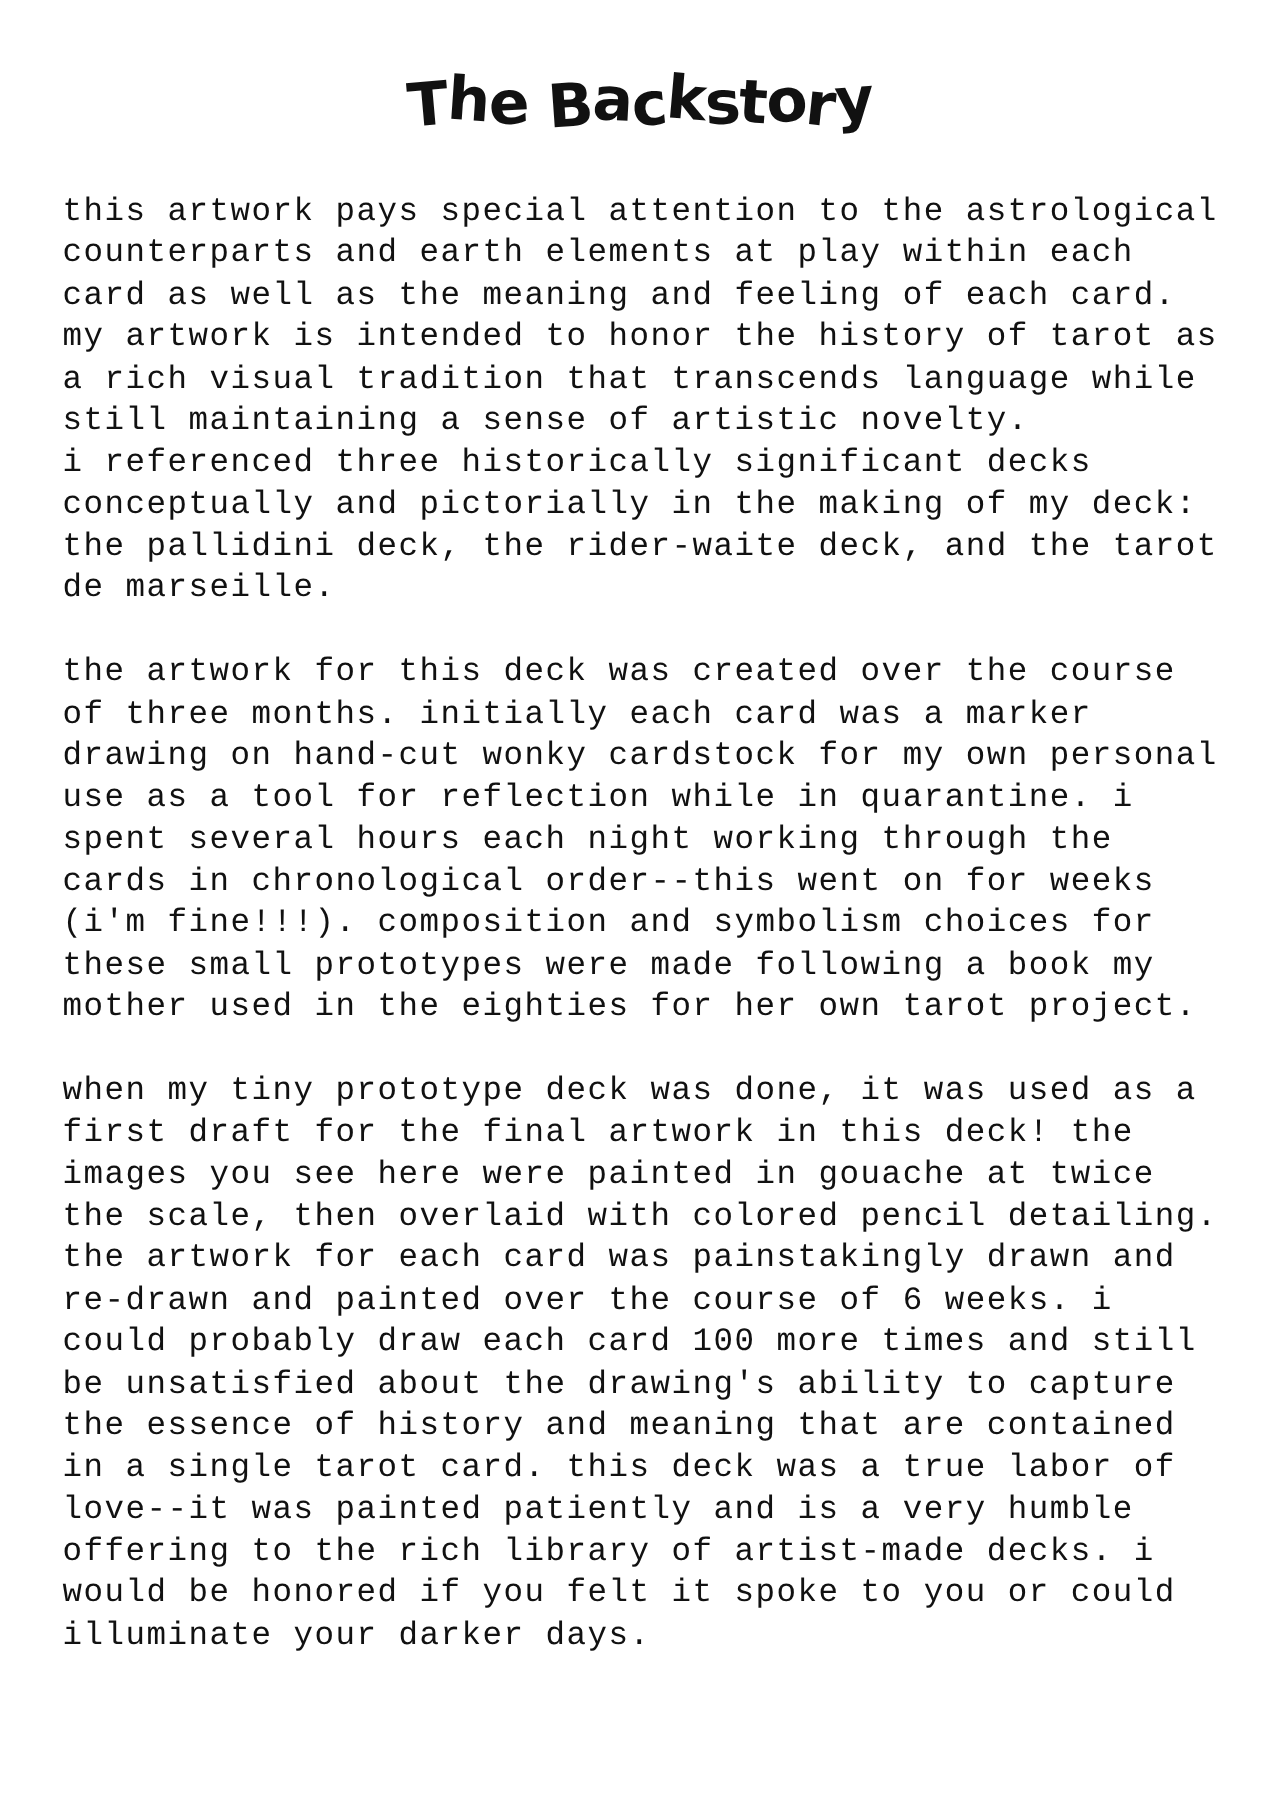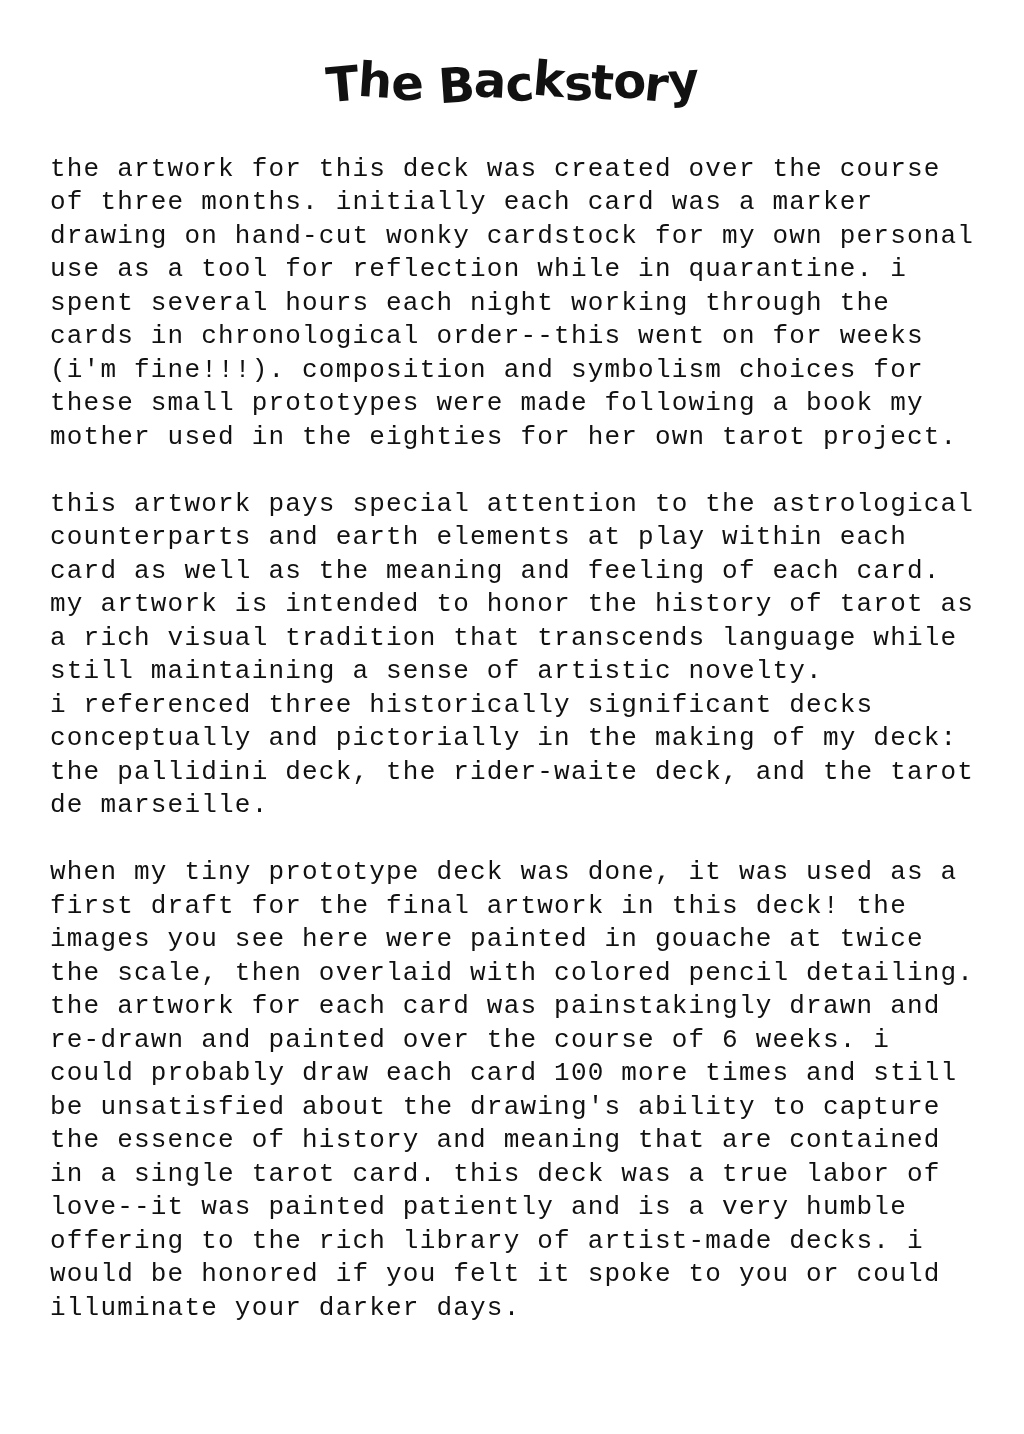--- a/index.html
+++ b/index.html
@@ -41,39 +41,39 @@
     color: #111111;
   }
 </style>
 </head>
 <body>
 
 <div class="page">
   <h1 class="page-title"><span class="letter" style="transform: rotate(-5deg) translateY(2px);">T</span><span class="letter" style="transform: rotate(4deg) translateY(-2px);">h</span><span class="letter" style="transform: rotate(-3deg) translateY(1px);">e</span><span class="letter" style="transform: rotate(6deg) translateY(-1px);"> </span><span class="letter" style="transform: rotate(-4deg) translateY(3px);">B</span><span class="letter" style="transform: rotate(3deg) translateY(-2px);">a</span><span class="letter" style="transform: rotate(-6deg) translateY(2px);">c</span><span class="letter" style="transform: rotate(5deg) translateY(-3px);">k</span><span class="letter" style="transform: rotate(-3deg) translateY(1px);">s</span><span class="letter" style="transform: rotate(4deg) translateY(0px);">t</span><span class="letter" style="transform: rotate(-5deg) translateY(-1px);">o</span><span class="letter" style="transform: rotate(6deg) translateY(2px);">r</span><span class="letter" style="transform: rotate(-4deg) translateY(-2px);">y</span></h1>
 
   <div class="body-text">
-    <p>the artwork for this deck was created over the course
-of three months. initially each card was a marker
-drawing on hand-cut wonky cardstock for my own personal
-use as a tool for reflection while in quarantine. i
-spent several hours each night working through the
-cards in chronological order--this went on for weeks
-(i'm fine!!!). composition and symbolism choices for
-these small prototypes were made following a book my
-mother used in the eighties for her own tarot project.</p>
     <p>this artwork pays special attention to the astrological
 counterparts and earth elements at play within each
 card as well as the meaning and feeling of each card.
 my artwork is intended to honor the history of tarot as
 a rich visual tradition that transcends language while
 still maintaining a sense of artistic novelty.
 i referenced three historically significant decks
 conceptually and pictorially in the making of my deck:
 the pallidini deck, the rider-waite deck, and the tarot
 de marseille.</p>
+    <p>the artwork for this deck was created over the course
+of three months. initially each card was a marker
+drawing on hand-cut wonky cardstock for my own personal
+use as a tool for reflection while in quarantine. i
+spent several hours each night working through the
+cards in chronological order--this went on for weeks
+(i'm fine!!!). composition and symbolism choices for
+these small prototypes were made following a book my
+mother used in the eighties for her own tarot project.</p>
     <p>when my tiny prototype deck was done, it was used as a
 first draft for the final artwork in this deck! the
 images you see here were painted in gouache at twice
 the scale, then overlaid with colored pencil detailing.
 the artwork for each card was painstakingly drawn and
 re-drawn and painted over the course of 6 weeks. i
 could probably draw each card 100 more times and still
 be unsatisfied about the drawing's ability to capture
 the essence of history and meaning that are contained
 in a single tarot card. this deck was a true labor of

